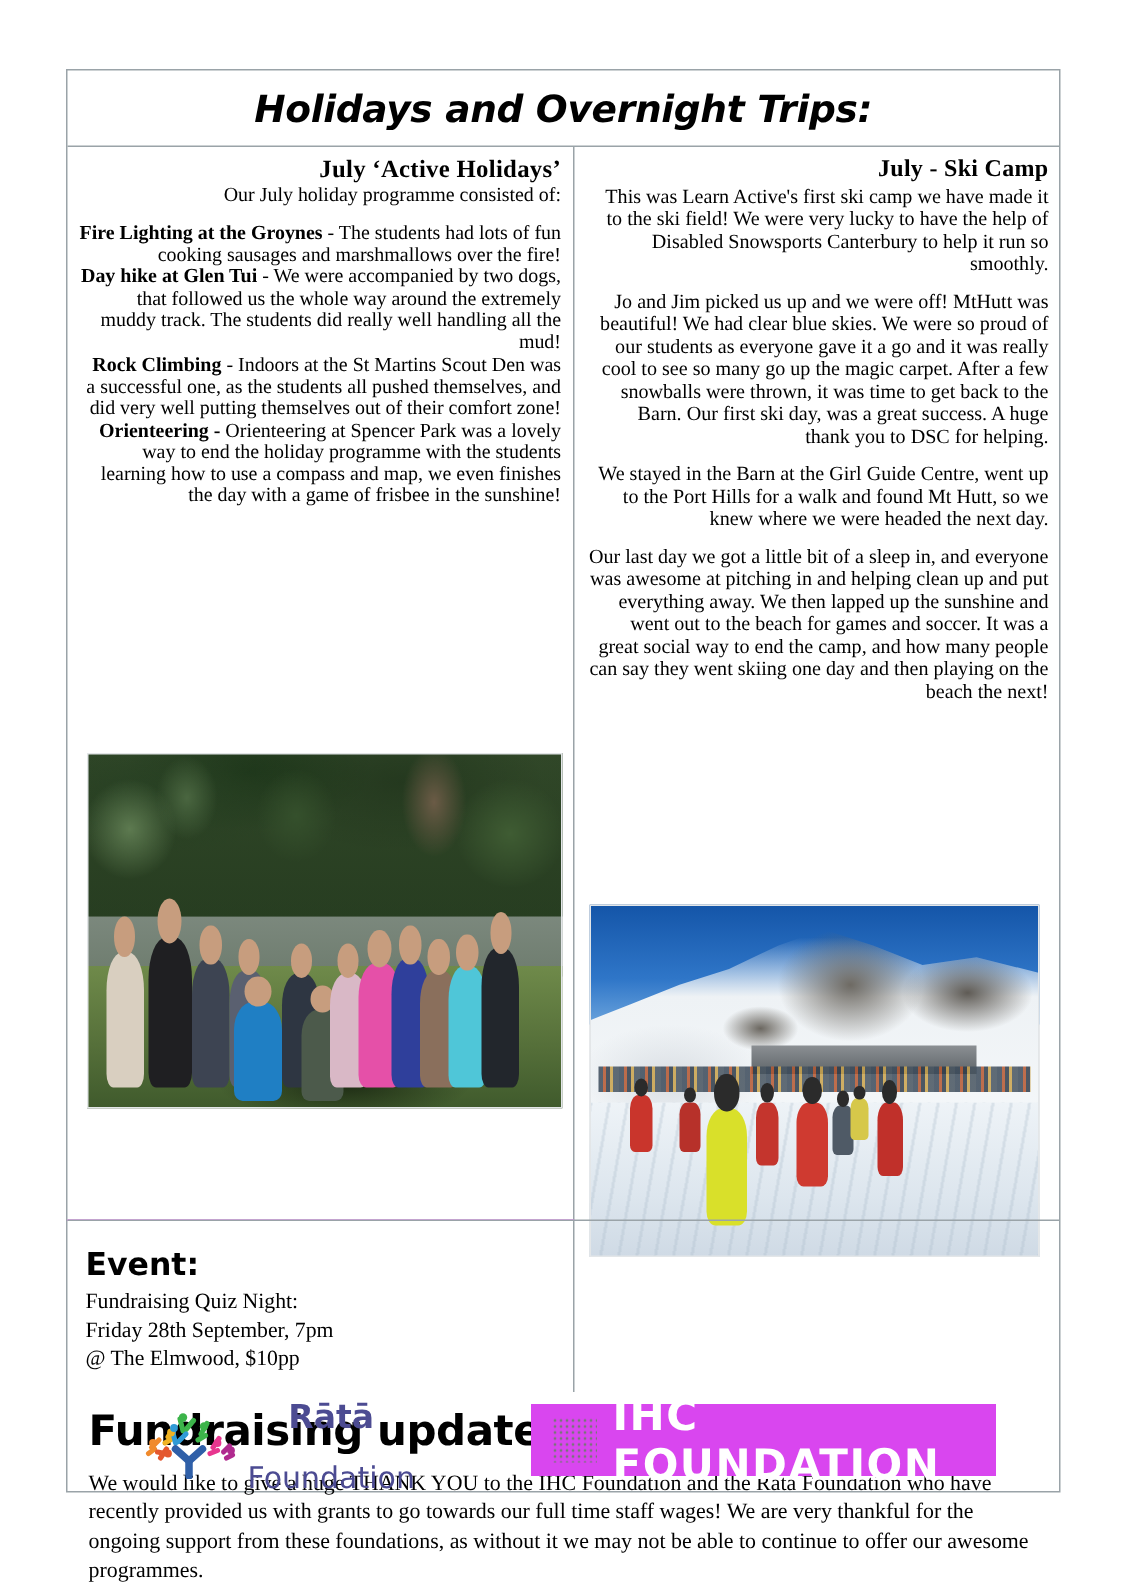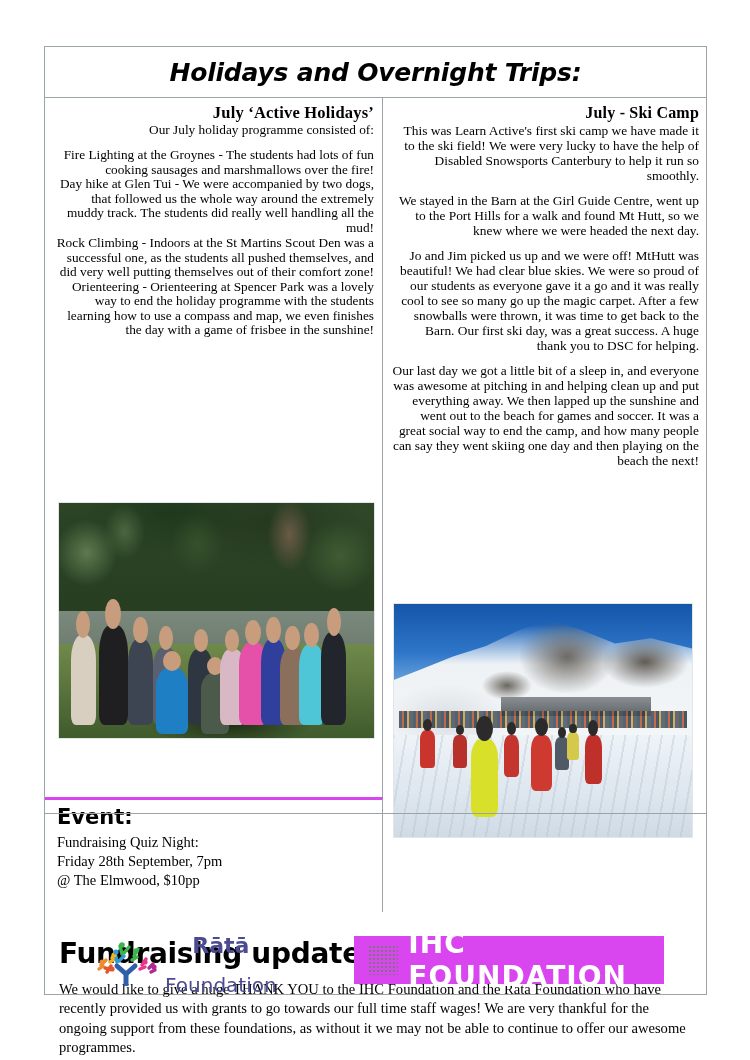--- a/index.html
+++ b/index.html
@@ -101,21 +101,21 @@
   .art-sub {
     font-size: 13.3px;
     margin-bottom: 11px;
   }
   .para {
     margin: 0 0 0 0;
   }
   .para + .para {
     margin-top: 10px;
   }
-  b.lead { font-weight: normal; }
+  b.lead { font-weight: bold; }
 
   
   .photo {
     position: absolute;
     overflow: hidden;
     background: #cfd4d7;
   }
   .photo .frame-line {
     position: absolute;
     inset: 0;
@@ -211,27 +211,27 @@
   .skier { position:absolute; border-radius:38% 38% 22% 22% / 24% 24% 12% 12%; }
   .skier::after {
     content:""; position:absolute; left:20%; top:-30%;
     width:60%; height:32%; border-radius:50%; background:#2b2b2b;
   }
 
   
   .event-box {
     position: absolute;
     left: 0;
-    top: 750px;
+    top: 766px;
     width: 338px;
     height: 115px;
-    border-top: 3px solid #d946ef;
+    border-top: 1px solid #d946ef;
     border-right: 1px solid #9aa3a8;
     box-sizing: border-box;
-    padding: 4px 8px 0 12px;
+    padding: 16px 8px 0 12px;
   }
   .event-title {
     font-family:"DejaVu Sans", sans-serif;
     font-weight:bold;
     font-size:21px;
     margin: 1px 0 4px 0;
   }
   .event-line {
     font-size:14.5px;
     line-height:1.30;
@@ -373,22 +373,22 @@
           <div class="person" style="left:76%; width:8%;  height:34%; background:#4fc6d8;"></div>
           <div class="person" style="left:83%; width:8%;  height:39%; background:#22262c;"></div>
           <div class="frame-line"></div>
         </div>
       </div>
 
       <div class="col-right">
         <div class="article right">
           <div class="art-head right">July - Ski Camp</div>
           <p class="para" style="margin-top:0">This was Learn Active's first ski camp we have made it to the ski field! We were very lucky to have the help of Disabled Snowsports Canterbury to help it run so smoothly.</p>
+          <p class="para">Jo and Jim picked us up and we were off! MtHutt was beautiful! We had clear blue skies. We were so proud of our students as everyone gave it a go and it was really cool to see so many go up the magic carpet. After a few snowballs were thrown, it was time to get back to the Barn. Our first ski day, was a great success. A huge thank you to DSC for helping.</p>
           <p class="para">We stayed in the Barn at the Girl Guide Centre, went up to the Port Hills for a walk and found Mt Hutt, so we knew where we were headed the next day.</p>
-          <p class="para">Jo and Jim picked us up and we were off! MtHutt was beautiful! We had clear blue skies. We were so proud of our students as everyone gave it a go and it was really cool to see so many go up the magic carpet. After a few snowballs were thrown, it was time to get back to the Barn. Our first ski day, was a great success. A huge thank you to DSC for helping.</p>
           <p class="para">Our last day we got a little bit of a sleep in, and everyone was awesome at pitching in and helping clean up and put everything away. We then lapped up the sunshine and went out to the beach for games and soccer. It was a great social way to end the camp, and how many people can say they went skiing one day and then playing on the beach the next!</p>
         </div>
 
         <div class="photo" id="photo-ski">
           <div class="sk-sky"></div>
           <div class="sk-mtn"></div>
           <div class="sk-snow"></div>
           <div class="sk-lodge"></div>
           <div class="sk-crowd"></div>
 

